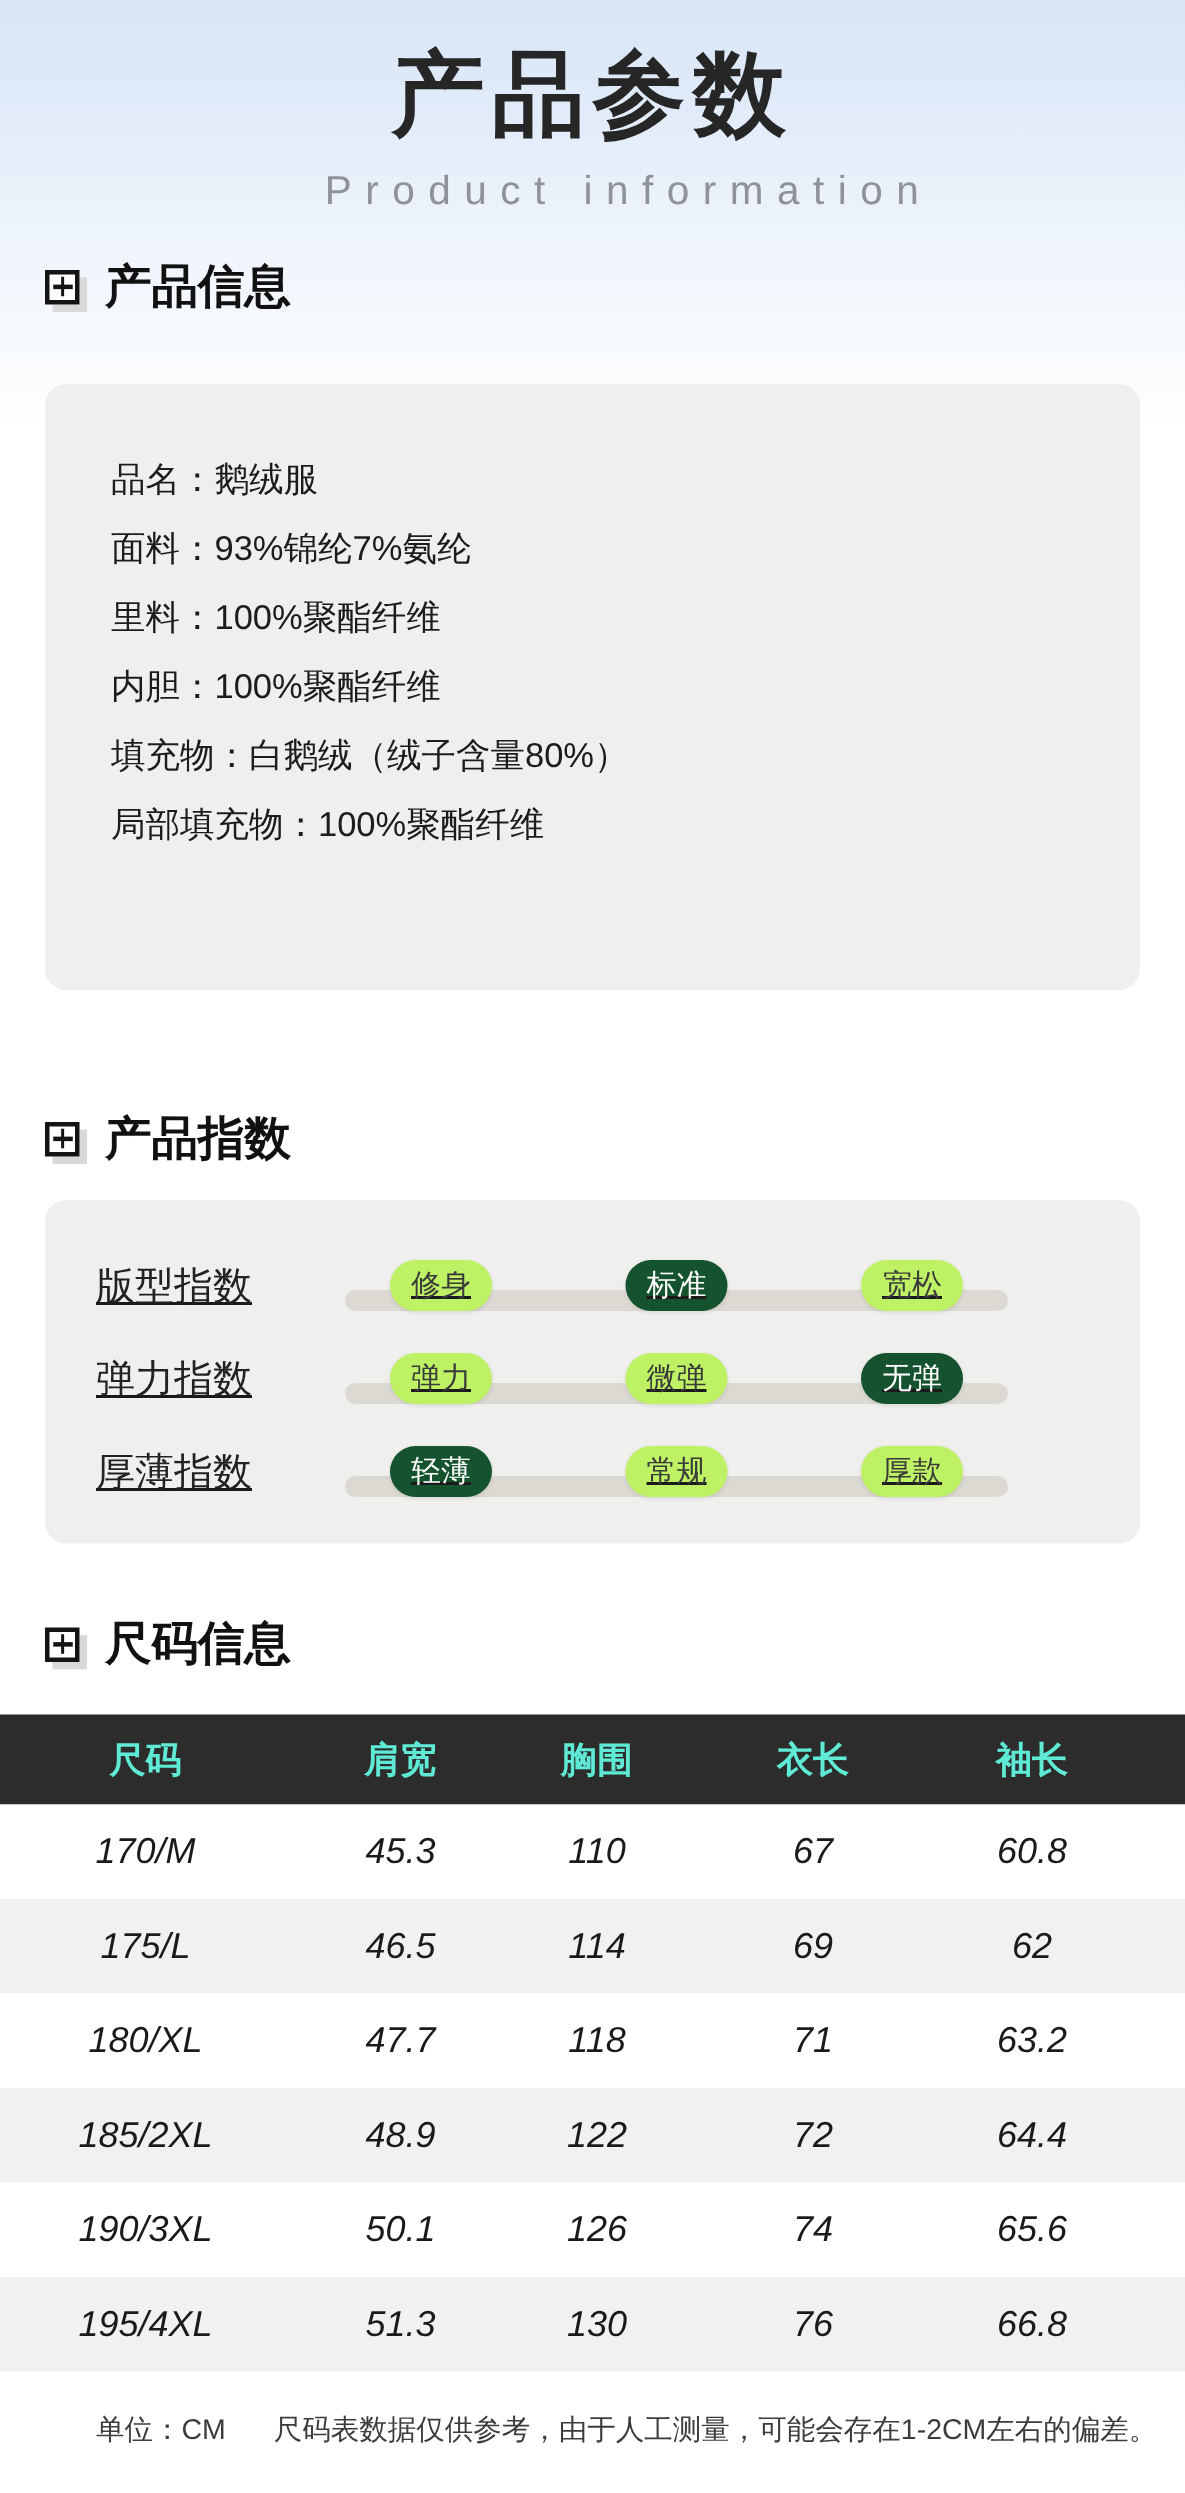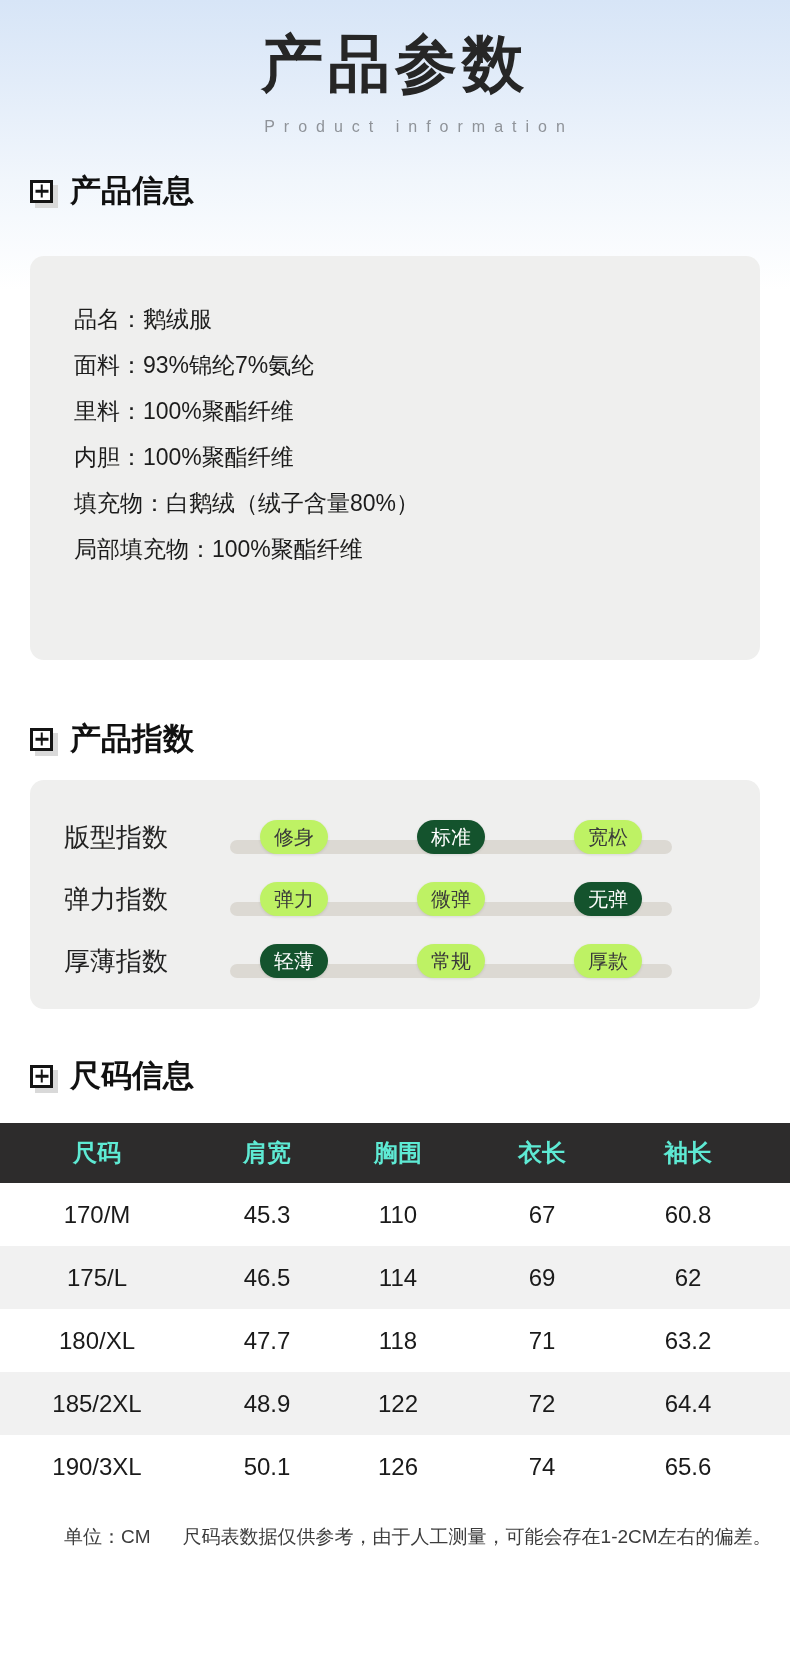--- a/index.html
+++ b/index.html
@@ -12,27 +12,27 @@
     width:790px; height:1662px; overflow:hidden;
     background:linear-gradient(180deg,#d7e5f7 0%,#e2ecf9 80px,#f1f6fc 180px,#ffffff 290px,#ffffff 100%);
   }
   
   .hero { text-align:center; padding-top:26px; }
   .hero-title {
     font-size:62px; font-weight:900; letter-spacing:5px;
     color:#262626; line-height:76px;
   }
   .hero-subtitle {
-    margin-top:12px; font-size:16px; letter-spacing:9px;
+    margin-top:12px; font-size:27px; letter-spacing:9px;
     color:#8f9399; line-height:26px;margin-left:48px;
   }
   
   .section-head { display:flex; align-items:center; gap:17px; padding-left:30px; }
   .section-head.s1 { margin-top:32px; }
-  .section-head.s2 { margin-top:60px;font-family:Liberation Serif, serif; }
+  .section-head.s2 { margin-top:80px;font-family:Liberation Serif, serif; }
   .section-head.s3 { margin-top:48px; }
   .icon-plus {
     width:23px; height:23px; flex:none; position:relative;
     background:#fff; border:3px solid #141414;
     box-shadow:5px 5px 0 0 #d9d9d9;
   }
   .icon-plus::before, .icon-plus::after {
     content:""; position:absolute; background:#141414;
     left:50%; top:50%; transform:translate(-50%,-50%);
   }
@@ -40,21 +40,21 @@
   .icon-plus::after  { width:2.5px; height:13px; }
   .section-title { font-size:31px; font-weight:700; color:#111; line-height:38px; }
   
   .card { margin:0 30px; background:#efefee; border-radius:14px; }
   .card-info { margin-top:46px; height:404px; padding:40px 30px 0 44px; }
   .info-line {
     height:46px; display:flex; align-items:center;
     font-size:23px; color:#1c1c1c;
   }
   .card-index { margin-top:22px; height:229px; padding:26px 88px 0 34px; }
-  .index-row { display:flex; align-items:center; height:62px; }
+  .index-row { display:flex; align-items:center; height:62px;text-decoration:underline; }
   .index-label { width:166px; flex:none; font-size:26px; color:#222; }
   .index-track {
     position:relative; flex:1; height:62px;
     display:flex; justify-content:space-between; align-items:center;
     padding:0 30px;
   }
   .index-track::before {
     content:""; position:absolute; left:0; right:0; bottom:14px; height:14px;
     background:#dcd9d3; border-radius:7px;
   }
@@ -68,21 +68,21 @@
   
   .size-table {
     width:790px; margin-top:28px; border-collapse:collapse; table-layout:fixed;
   }
   .size-table thead tr { background:#2d2c2c; height:60px; }
   .size-table thead td {
     color:#5eead4; font-size:24px; font-weight:700; text-align:center;
   }
   .size-table tbody tr { height:63px; background:#ffffff; }
   .size-table tbody tr.alt { background:#f1f1f1; }
-  .size-table tbody td { font-size:24px; color:#1a1a1a; text-align:center; }
+  .size-table tbody td { font-size:24px; color:#1a1a1a; text-align:center;font-style:italic; }
   
   .size-footer {
     display:flex; gap:32px; margin:26px 0 0 64px;
     font-size:19px; color:#3c3c3c;
   }
 </style>
 </head>
 <body>
 
 <div class="page">
@@ -198,20 +198,28 @@
         <td></td>
       </tr>
       <tr>
         <td>190/3XL</td>
         <td>50.1</td>
         <td>126</td>
         <td>74</td>
         <td>65.6</td>
         <td></td>
       </tr>
+      <tr class="alt">
+        <td>195/4XL</td>
+        <td>51.3</td>
+        <td>130</td>
+        <td>76</td>
+        <td>66.8</td>
+        <td></td>
+      </tr>
     </tbody>
   </table>
 
   <div class="size-footer">
     <span>单位：CM</span>
     <span>尺码表数据仅供参考，由于人工测量，可能会存在1-2CM左右的偏差。</span>
   </div>
 
 </div>
 

